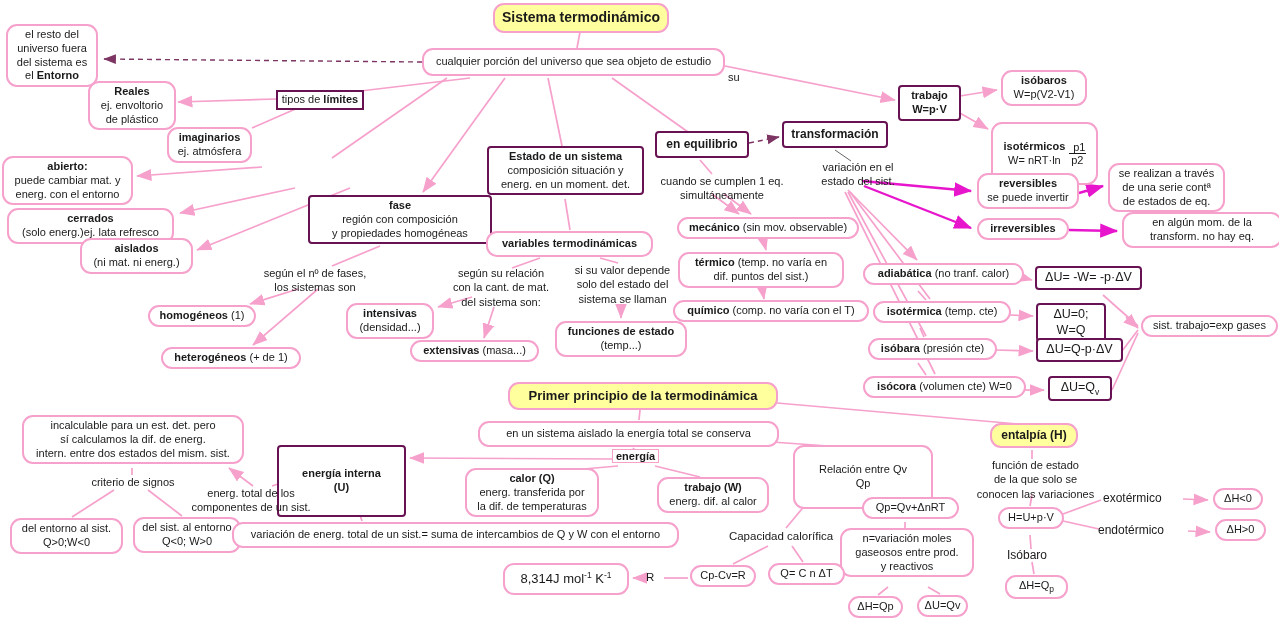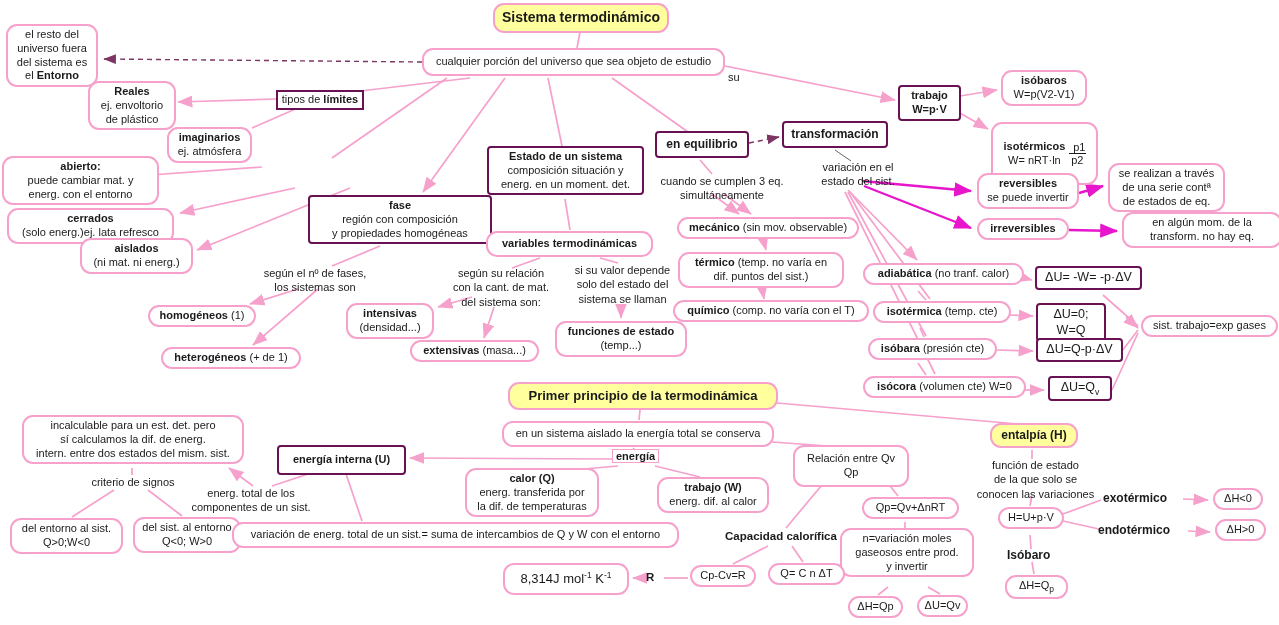--- a/index.html
+++ b/index.html
@@ -16,21 +16,21 @@
   .node{position:absolute;box-sizing:border-box;background:#fff;
         border:2px solid var(--pink-border,#f6a0cc);border-radius:11px;
         padding:2px 4px;text-align:center;white-space:pre-line;line-height:1.25}
   .node b{font-weight:bold}
   .dark{border-color:var(--dark-border,#681253);border-width:2.5px;border-radius:4px}
   .yellow{background:var(--yellow-bg,#ffff9e)}
   .rect{border-radius:0;border-color:var(--dark-border,#681253);border-width:2px;padding:1px 3px}
   .rectpink{position:absolute;box-sizing:border-box;background:#fff;border:1px solid var(--pink-border,#f6a0cc);
         padding:0 3px;font-weight:bold;white-space:pre-line}
   .lbl{position:absolute;text-align:center;white-space:pre-line;line-height:1.3}
-  .bold{font-weight:bold;font-size:11.5px}
+  .bold{font-weight:normal;font-size:11.5px}
   .t14{font-size:14px}.t13{font-size:13px}.t12{font-size:12px}
   .formula{font-size:12.5px}
   sub,sup{font-size:8.5px}
   .frow{display:flex;align-items:center;justify-content:center;gap:4px}
   .tcol{white-space:pre-line}
   .frac{display:inline-block;text-align:right;vertical-align:middle}
   .frac span{display:block;line-height:1.1}
   .frac .den{border-top:1px solid #1a1a1a;padding:0 2px}
 </style>
 </head>
@@ -156,21 +156,21 @@
 <div class="rect node" style="left:276px;top:90px;width:88px"><span>tipos de </span><b>límites</b></div>
 
 <div class="node" style="left:88px;top:81px;width:88px"><b>Reales</b><span>
 ej. envoltorio
 de plástico</span></div>
 
 <div class="node" style="left:167px;top:127px;width:85px"><b>imaginarios</b><span>
 ej. atmósfera</span></div>
 
 
-<div class="node" style="left:2px;top:156px;width:157px"><b>abierto:</b><span>
+<div class="node" style="left:2px;top:156px;width:131px"><b>abierto:</b><span>
 puede cambiar mat. y
 energ. con el entorno</span></div>
 
 <div class="node" style="left:7px;top:208px;width:167px"><b>cerrados</b><span>
 (solo energ.)ej. lata refresco</span></div>
 
 <div class="node" style="left:80px;top:238px;width:113px"><b>aislados</b><span>
 (ni mat. ni energ.)</span></div>
 
 <div class="node dark" style="left:308px;top:195px;width:184px"><b>fase</b><span>
@@ -245,54 +245,54 @@
 <div class="node" style="left:346px;top:303px;width:88px"><b>intensivas</b><span>
 (densidad...)</span></div>
 
 <div class="node" style="left:410px;top:340px;width:129px"><b>extensivas</b><span> (masa...)</span></div>
 
 <div class="node" style="left:555px;top:321px;width:132px"><b>funciones de estado</b><span>
 (temp...)</span></div>
 
 <div class="node yellow t13" style="left:508px;top:382px;width:270px;padding:4px"><b>Primer principio de la termodinámica</b></div>
 
-<div class="node" style="left:502px;top:421px;width:272px;padding:4px"><span>en un sistema aislado la energía total se conserva</span></div>
+<div class="node" style="left:478px;top:421px;width:301px;padding:4px"><span>en un sistema aislado la energía total se conserva</span></div>
 
 <div class="rectpink" style="left:612px;top:449px"><b>energía</b></div>
 
 <div class="node" style="left:22px;top:415px;width:222px"><span>incalculable para un est. det. pero
 sí calculamos la dif. de energ.
 intern. entre dos estados del mism. sist.</span></div>
 
-<div class="node dark" style="left:277px;top:445px;width:129px;padding:6px"><b>energía interna (U)</b></div>
+<div class="node dark" style="left:277px;top:445px;width:129px;padding:20px"><b>energía interna (U)</b></div>
 
 <div class="node" style="left:465px;top:468px;width:134px"><b>calor (Q)</b><span>
 energ. transferida por
 la dif. de temperaturas</span></div>
 
 <div class="node" style="left:657px;top:477px;width:112px"><b>trabajo (W)</b><span>
 energ. dif. al calor</span></div>
 
-<div class="node" style="left:793px;top:445px;width:116px;padding:5px"><span>Relación entre Qv Qp</span></div>
+<div class="node" style="left:793px;top:445px;width:140px;padding:16px"><span>Relación entre Qv Qp</span></div>
 
 <div class="node yellow t12" style="left:990px;top:423px;width:88px;padding:3px"><b>entalpía (H)</b></div>
 
 <div class="node" style="left:10px;top:518px;width:113px"><span>del entorno al sist.
 Q&gt;0;W&lt;0</span></div>
 
 <div class="node" style="left:133px;top:517px;width:108px"><span>del sist. al entorno
 Q&lt;0; W&gt;0</span></div>
 
 <div class="node" style="left:232px;top:522px;width:447px;padding:4px"><span>variación de energ. total de un sist.= suma de intercambios de Q y W con el entorno</span></div>
 
 <div class="node" style="left:862px;top:497px;width:97px"><span>Qp=Qv+ΔnRT</span></div>
 
 <div class="node" style="left:840px;top:528px;width:134px"><span>n=variación moles
 gaseosos entre prod.
-y invertir</span></div>
+y reactivos</span></div>
 
 <div class="node" style="left:998px;top:507px;width:66px"><span>H=U+p·V</span></div>
 
 <div class="node" style="left:1005px;top:575px;width:63px"><span>ΔH=Q</span><sub>p</sub></div>
 
 <div class="node" style="left:848px;top:596px;width:55px"><span>ΔH=Qp</span></div>
 
 <div class="node" style="left:917px;top:595px;width:51px"><span>ΔU=Qv</span></div>
 
 <div class="node" style="left:503px;top:563px;width:126px;font-size:13px;padding:5px 4px"><span>8,314J mol</span><sup>-1</sup><span> K</span><sup>-1</sup></div>
@@ -301,21 +301,21 @@
 
 <div class="node" style="left:768px;top:563px;width:77px"><span>Q= C n ΔT</span></div>
 
 <div class="node" style="left:1213px;top:488px;width:50px"><span>ΔH&lt;0</span></div>
 
 <div class="node" style="left:1215px;top:519px;width:51px"><span>ΔH&gt;0</span></div>
 
 <div class="lbl" style="left:728px;top:70px"><span>su</span></div>
 <div class="lbl" style="left:808px;top:160px;width:100px"><span>variación en el
 estado del sist.</span></div>
-<div class="lbl" style="left:648px;top:174px;width:148px"><span>cuando se cumplen 3 eq.
+<div class="lbl" style="left:648px;top:174px;width:148px"><span>cuando se cumplen 1 eq.
 simultáneamente</span></div>
 <div class="lbl" style="left:250px;top:266px;width:130px"><span>según el nº de fases,
 los sistemas son</span></div>
 <div class="lbl" style="left:440px;top:266px;width:122px"><span>según su relación
 con la cant. de mat.
 del sistema son:</span></div>
 <div class="lbl" style="left:560px;top:263px;width:125px"><span>si su valor depende
 solo del estado del
 sistema se llaman</span></div>
 <div class="lbl" style="left:85px;top:475px;width:96px"><span>criterio de signos</span></div>

